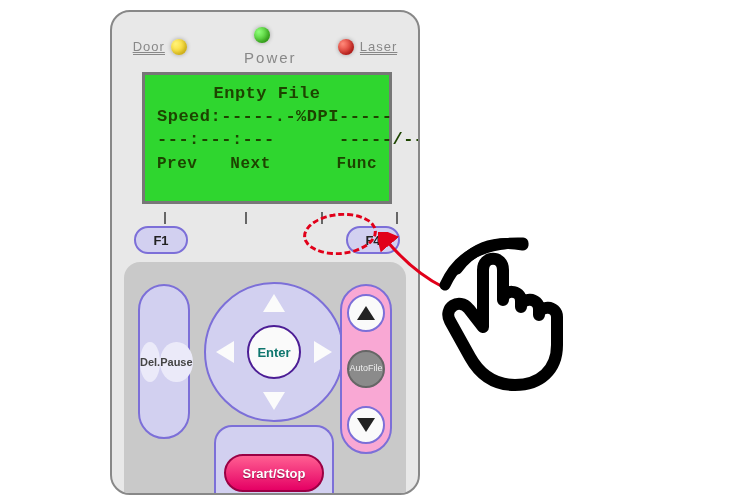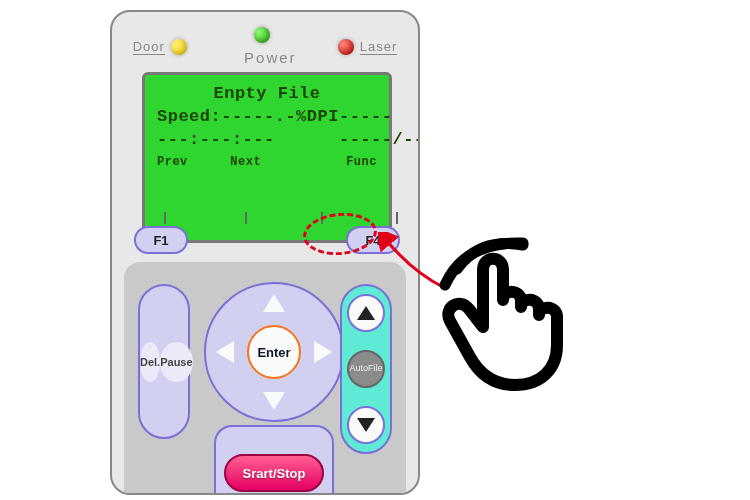--- a/index.html
+++ b/index.html
@@ -27,51 +27,51 @@
   .leds {
     position: absolute;
     left: 0; right: 0;
     top: 15px;
     display: flex;
     justify-content: space-around;
     align-items: center;
     font-size: 13px;
     color: #888;
   }
-  .led-group { display:flex; align-items:flex-start; gap:6px; }
+  .led-group { display:flex; align-items:flex-start; gap:6px;text-decoration:underline; }
   .led {
     width: 16px; height: 16px; border-radius: 50%;
     box-shadow: 0 0 4px rgba(0,0,0,.3), inset -2px -2px 4px rgba(0,0,0,.2);
   }
   .led.yellow { background: radial-gradient(circle at 30% 30%, #fff27a, #f5c800); }
   .led.green  { background: radial-gradient(circle at 30% 30%, #8fff7a, #22a400); }
   .led.red    { background: radial-gradient(circle at 30% 30%, #ff8a7a, #c40000); }
   .led-label { border-bottom: 1px solid #888; letter-spacing: 1px; }
   .power-label { letter-spacing:2px; font-size:15px; margin-top:2px;margin-left:16px; }
   .leds .center { display:flex; flex-direction:column; align-items:center; gap:4px; }
 
   
   .lcd {
     position: absolute;
     left: 30px; top: 60px;
-    width: 250px; height: 171px;
+    width: 250px; height: 132px;
     background: #2fd62f;
     border: 3px solid #777;
-    border-radius: 6px;
+    border-radius: 0;
     padding: 8px 12px;
     color: #1d4400;
     font-family: "Courier New", monospace;
     font-size: 17px;
     font-weight: bold;
     line-height: 1.35;
     letter-spacing: 0.5px;
   }
   .lcd .line { white-space: pre; }
   .lcd .title { text-align:center; }
-  .lcd .footer { display:flex; justify-content:space-between; margin-top:2px; font-size:12px; }
+  .lcd .footer { display:flex; justify-content:space-between; margin-top:2px; font-size:16px; }
 
   
   .stubs {
     position:absolute; left:30px; top:200px; width:250px; display:flex; justify-content:space-between;
   }
   .stub { width:2px; height:12px; background:#666; position:relative; left:22px; }
   .stubs .s2{left:20px;} .stubs .s3{left:14px;} .stubs .s4{left:6px;}
 
   
   .fkeys {
@@ -122,21 +122,21 @@
     background:#ebeaf9;
     display:flex; align-items:center; justify-content:center;
     font-size:11px; font-weight:bold; color:#444;
   }
 
   
   .right-pill {
     position:absolute;
     right:26px; top:272px;
     width:52px; height:170px;
-    background:#5eead4;
+    background:#f9a8d4;
     border:2px solid #7c6fd8;
     border-radius:26px;
     display:flex; flex-direction:column; justify-content:space-between; align-items:center;
     padding:8px 0;
   }
   .circ {
     width:38px; height:38px; border-radius:50%;
     background:#fafafa;
     border:2px solid #7c6fd8;
     display:flex; align-items:center; justify-content:center;
@@ -152,23 +152,23 @@
     left:92px; top:270px;
     width:140px; height:140px;
     background:#d2d0f0;
     border:2px solid #7c6fd8;
     border-radius:50%;
   }
   .dpad .enter {
     position:absolute; left:50%; top:50%; transform:translate(-50%,-50%);
     width:54px; height:54px; border-radius:50%;
     background:#fafafa;
-    border:2px solid #f97316;
-    display:flex; align-items:center; justify-content:center;
-    font-weight:bold; font-size:13px; color:#0f172a;
+    border:2px solid #4c1d95;
+    display:flex; align-items:center; justify-content:center;
+    font-weight:bold; font-size:13px; color:#0f766e;
   }
   .dpad .arrow { position:absolute; }
   .dpad .au { left:50%; top:10px; transform:translateX(-50%); }
   .dpad .ad { left:50%; bottom:10px; transform:translateX(-50%); }
   .dpad .al { top:50%; left:10px; transform:translateY(-50%); }
   .dpad .ar { top:50%; right:10px; transform:translateY(-50%); }
   .wtri-up{width:0;height:0;border-left:11px solid transparent;border-right:11px solid transparent;border-bottom:18px solid #fbfbfb;}
   .wtri-down{width:0;height:0;border-left:11px solid transparent;border-right:11px solid transparent;border-top:18px solid #fbfbfb;}
   .wtri-left{width:0;height:0;border-top:11px solid transparent;border-bottom:11px solid transparent;border-right:18px solid #fbfbfb;}
   .wtri-right{width:0;height:0;border-top:11px solid transparent;border-bottom:11px solid transparent;border-left:18px solid #fbfbfb;}

